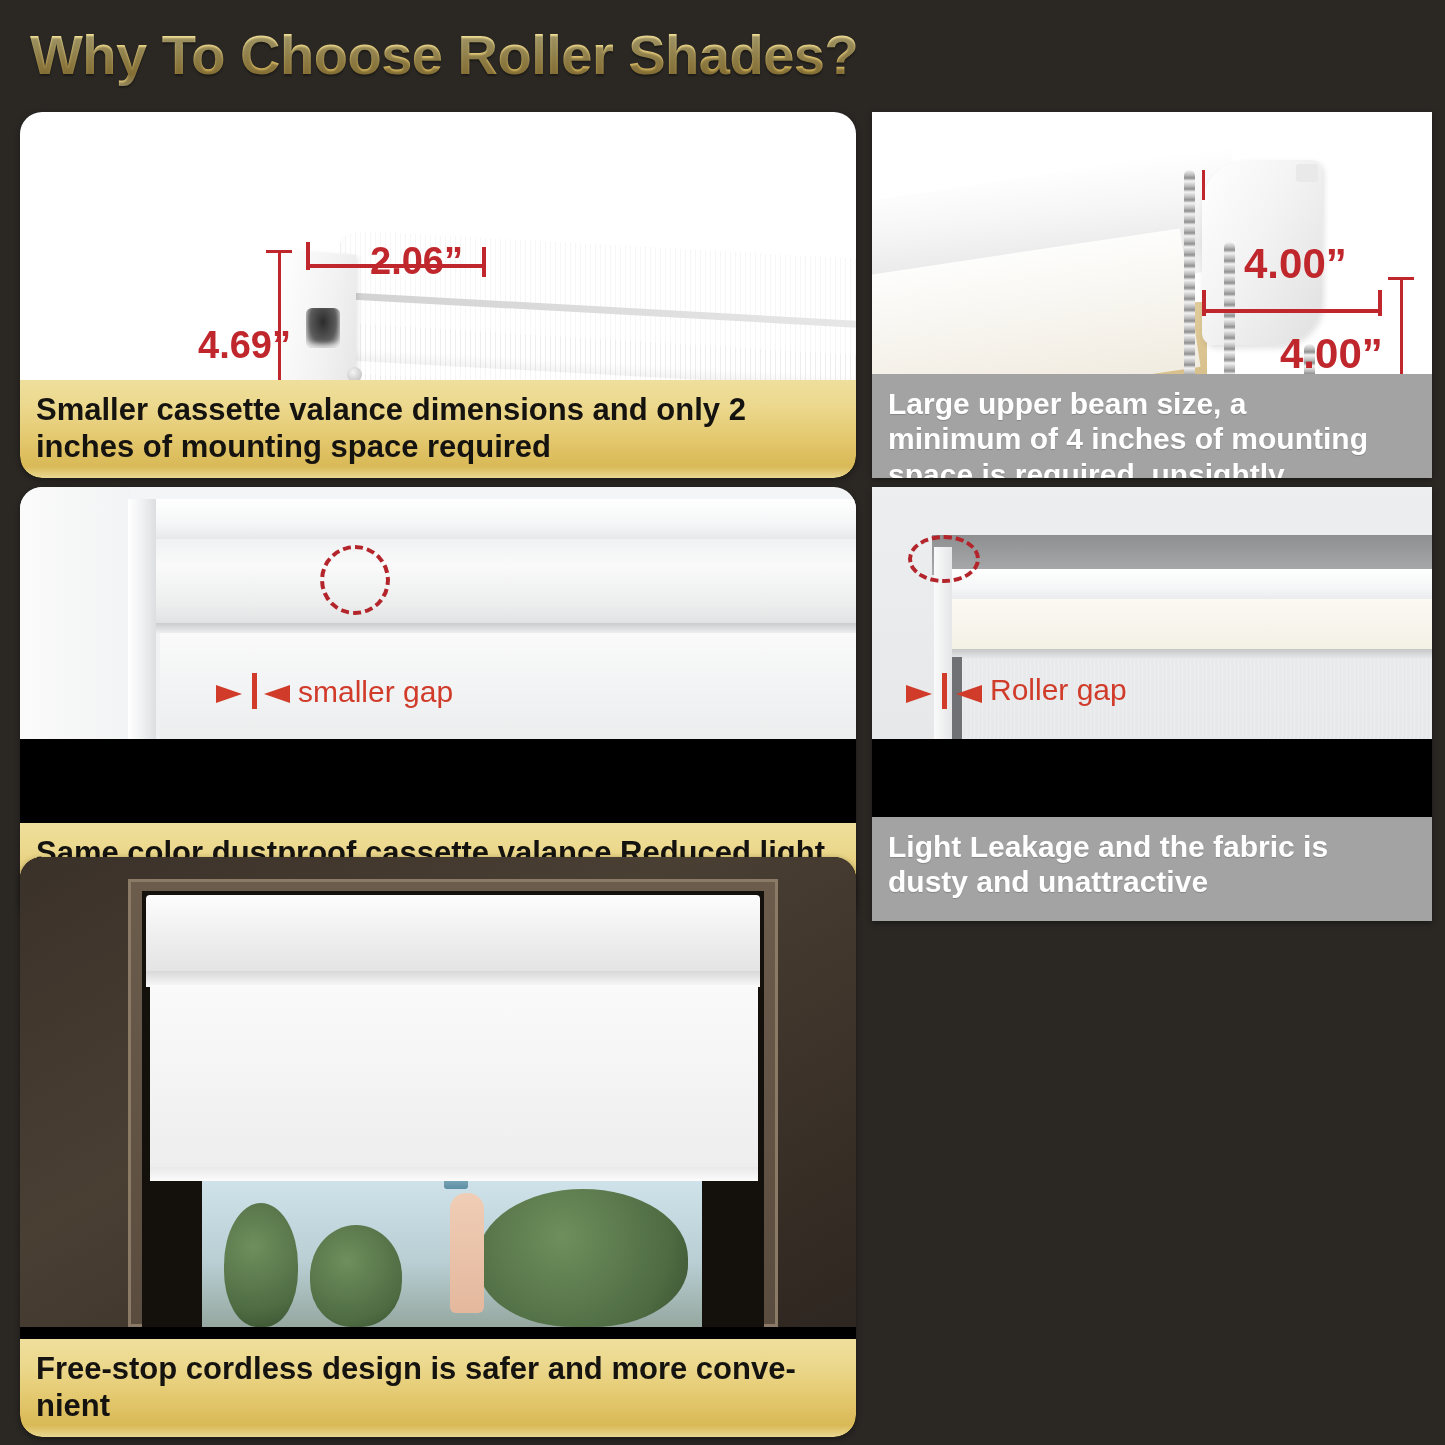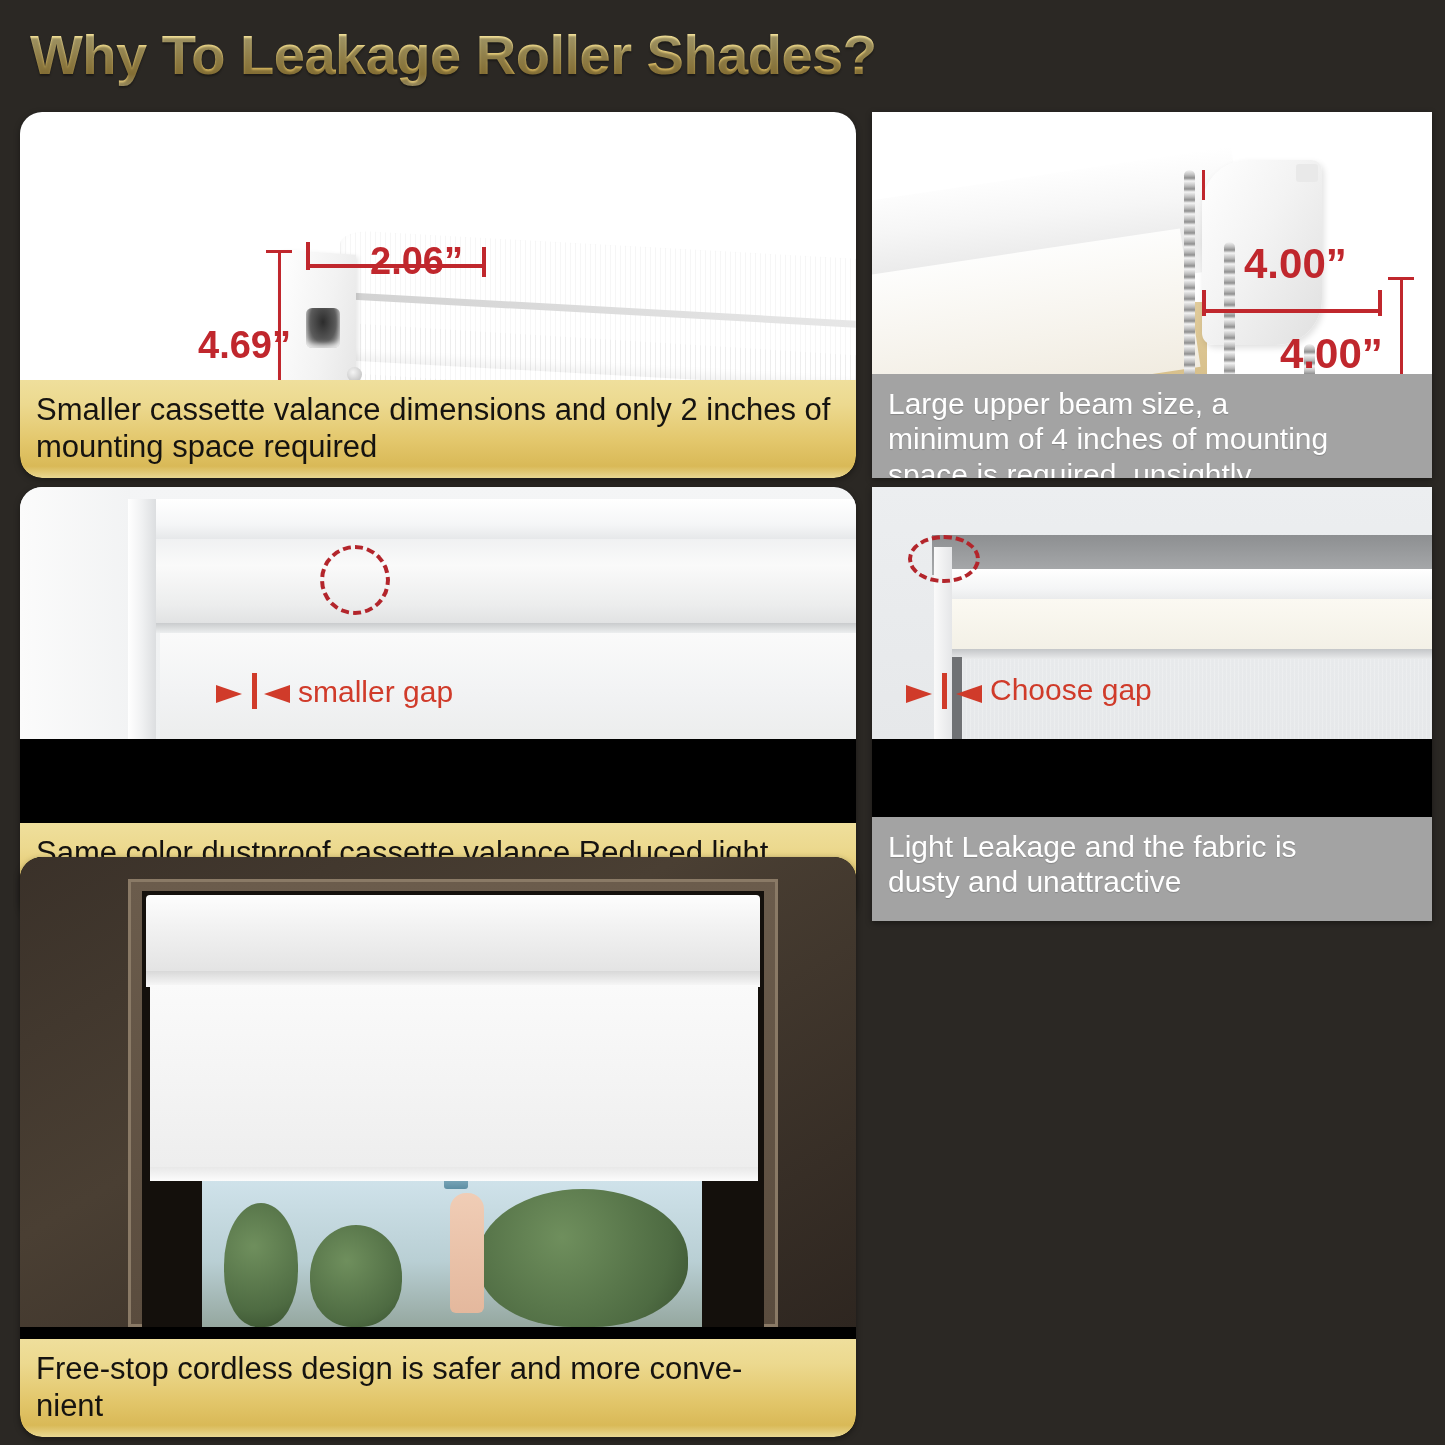--- a/index.html
+++ b/index.html
@@ -52,21 +52,21 @@
   .photo { position: absolute; left: 0; top: 0; width: 100%; }
   .photo.r1 { height: 268px; }
   .photo.r2 { height: 252px; }
   .photo.r3 { height: 470px; }
 
   
   .cap {
     position: absolute;
     left: 0; bottom: 0; width: 100%;
     padding: 12px 16px 10px 16px;
-    font-weight: normal;
+    font-weight: bold;
     line-height: 1.18;
     white-space: pre-line;
     margin-top: 24px;
   }
   .cap.gold {
     background: linear-gradient(180deg,
       #efdf9c 0%, #ecd98f 25%, #e3c76c 62%, #d9b957 88%, #e9d892 100%);
     color: #151310;
     font-size: 31px;
     border-bottom-left-radius: 22px;
@@ -275,21 +275,21 @@
     background: linear-gradient(120deg,#ffffff 0%,#f2f2f2 45%,#dedede 100%);
     border-radius: 52px 12px 52px 14px;
     box-shadow: 2px 3px 7px rgba(0,0,0,0.14); }
 
   .panel-shadow { box-shadow: 0 2px 6px rgba(0,0,0,0.4); }
 </style>
 </head>
 <body>
 
 <div class="title-bar">
-  <div class="title-text">Why To Leakage Roller Shades?</div>
+  <div class="title-text">Why To Choose Roller Shades?</div>
 </div>
 
 <div class="grid">
 
   <div class="panel left row1 panel-shadow">
     <div class="photo r1">
       <div class="abs p1-bg"></div>
 
       <div class="abs p1-tube tex-h"></div>
       <div class="abs p1-lip tex-h"></div>
@@ -384,21 +384,21 @@
 
       <div class="dashed-ellipse" style="left:36px;top:48px;width:72px;height:48px;"></div>
 
       <div class="abs" style="left:34px;top:198px;width:0;height:0;
            border-top:9px solid transparent;border-bottom:9px solid transparent;
            border-left:26px solid #d03b2a;"></div>
       <div class="abs" style="left:70px;top:186px;width:5px;height:36px;background:#d03b2a;"></div>
       <div class="abs" style="left:84px;top:198px;width:0;height:0;
            border-top:9px solid transparent;border-bottom:9px solid transparent;
            border-right:26px solid #d03b2a;"></div>
-      <div class="abs gap-label" style="left:118px;top:186px;">Choose gap</div>
+      <div class="abs gap-label" style="left:118px;top:186px;">Roller gap</div>
     </div>
 
     <div class="cap gray">Light Leakage and the fabric is
 dusty and unattractive</div>
   </div>
 
   <div class="panel left row3 panel-shadow">
     <div class="photo r3">
       <div class="abs p5-bg"></div>
       <div class="abs p5-frame"></div>

